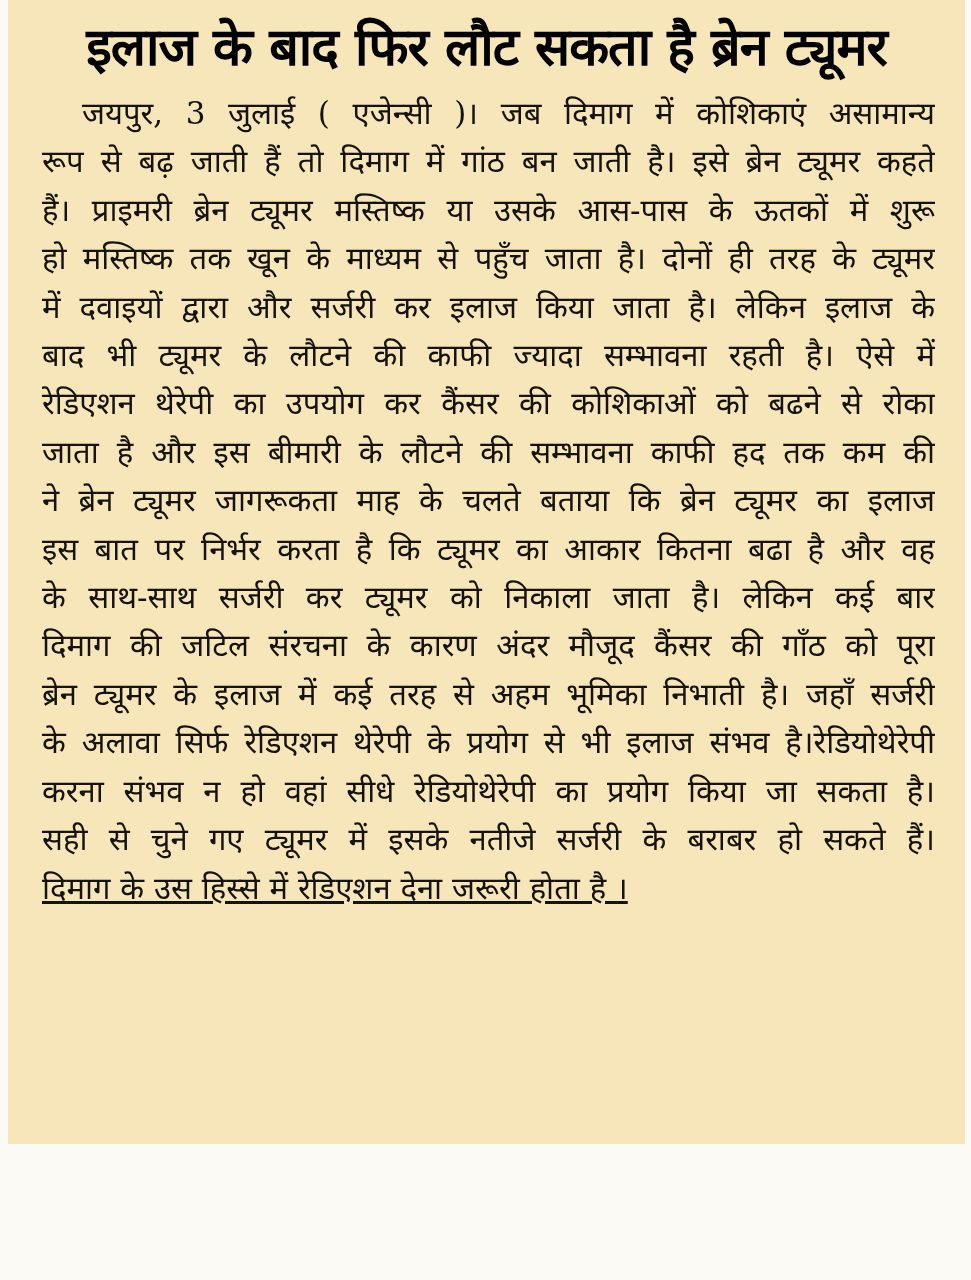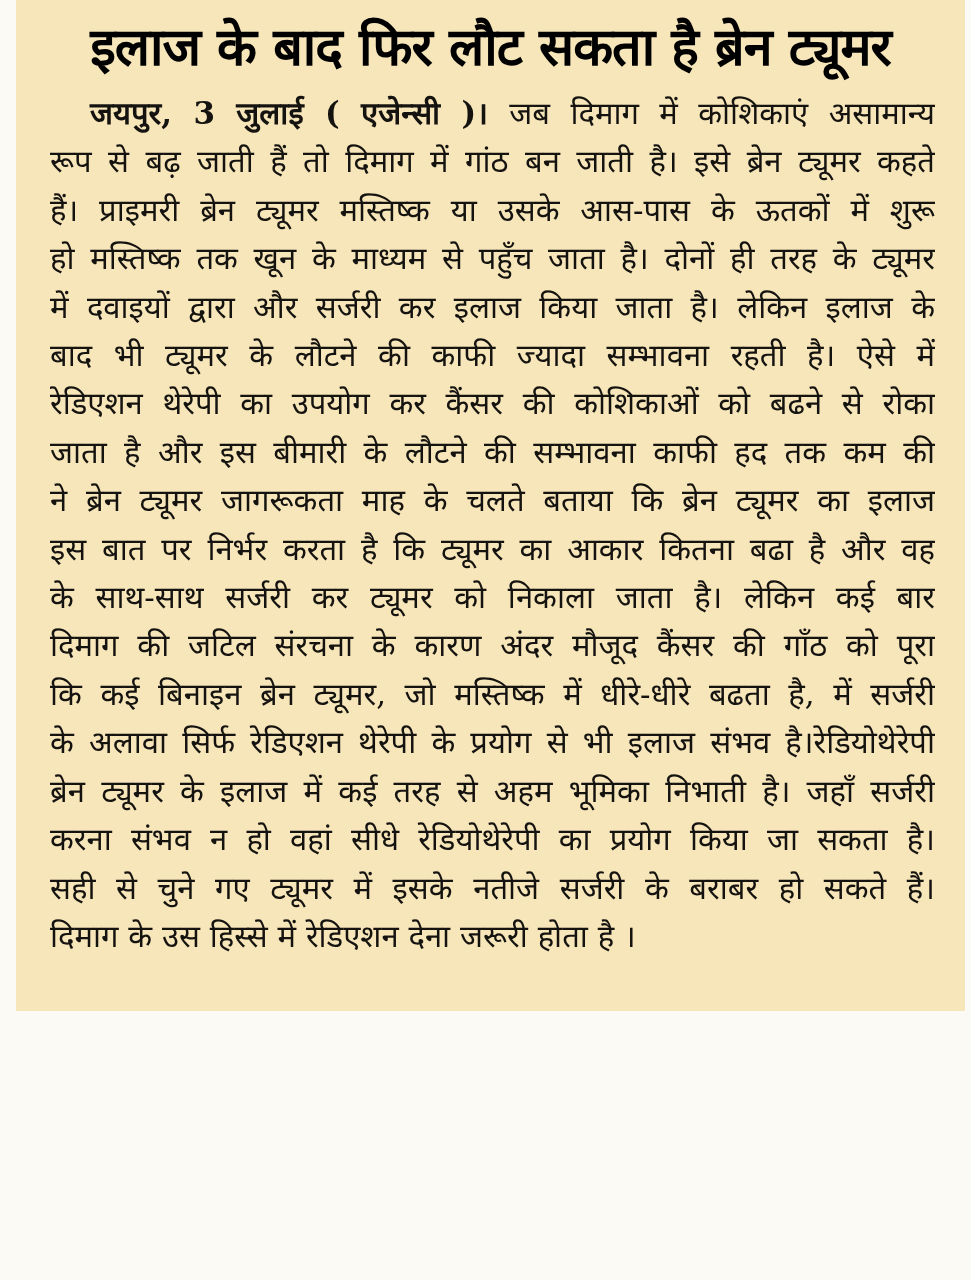--- a/index.html
+++ b/index.html
@@ -8,23 +8,23 @@
   }
   body {
     width: 971px;
     height: 1280px;
     background: var(--edge, #fbfaf5);
     font-family: "DejaVu Serif", "Liberation Serif", serif;
     overflow: hidden;
   }
   .paper {
     box-sizing: border-box;
-    margin-left: 16px;
+    margin-left: 8px;
     margin-right: 6px;
-    height: 1011px;
+    height: 1144px;
     background: var(--paper, #f7e6ba);
     color: var(--ink, #151310);
     overflow: hidden;
   }
   .headline {
     margin: 0;
     padding: 14px 20px 4px 20px;
     text-align: center;
     font-size: 52px;
     line-height: 1.25;
@@ -41,23 +41,24 @@
     text-align: justify;
     text-align-last: justify;
     white-space: nowrap;
     overflow: hidden;
   }
   .first-line {
     text-indent: 40px;
   }
   .last-line {
     text-align-last: left;
+    text-decoration: underline;
   }
   .dateline {
-    font-weight: 700;
+    font-weight: 400;
   }
 </style>
 </head>
 <body>
 
 <div class="paper">
   <h1 class="headline">इलाज के बाद फिर लौट सकता है ब्रेन ट्यूमर</h1>
 
   <div class="body-text">
     <div class="line first-line">
@@ -68,20 +69,19 @@
       <div class="line">हैं।  प्राइमरी ब्रेन ट्यूमर मस्तिष्क या उसके आस-पास के ऊतकों में शुरू</div>
       <div class="line">हो मस्तिष्क तक खून के माध्यम से पहुँच जाता है। दोनों ही तरह के ट्यूमर</div>
       <div class="line">में दवाइयों द्वारा और सर्जरी कर इलाज किया जाता है। लेकिन इलाज के</div>
       <div class="line">बाद भी ट्यूमर के लौटने की काफी ज्यादा सम्भावना रहती है। ऐसे में</div>
       <div class="line">रेडिएशन थेरेपी का उपयोग कर कैंसर की कोशिकाओं को बढने से रोका</div>
       <div class="line">जाता है और इस बीमारी के लौटने की सम्भावना काफी हद तक कम की</div>
       <div class="line">ने ब्रेन ट्यूमर जागरूकता माह के चलते बताया कि ब्रेन ट्यूमर का इलाज</div>
       <div class="line">इस बात पर निर्भर करता है कि ट्यूमर का आकार  कितना बढा है और वह</div>
       <div class="line">के साथ-साथ सर्जरी कर ट्यूमर को निकाला जाता है। लेकिन कई बार</div>
       <div class="line">दिमाग की जटिल संरचना के कारण अंदर मौजूद कैंसर की गाँठ को पूरा</div>
-      <div class="line">कि कई बिनाइन ब्रेन ट्यूमर, जो मस्तिष्क में धीरे-धीरे बढता है, में सर्जरी</div>
+      <div class="line">ब्रेन ट्यूमर के इलाज में कई तरह से अहम भूमिका निभाती है। जहाँ सर्जरी</div>
       <div class="line">के अलावा सिर्फ रेडिएशन थेरेपी के प्रयोग से भी इलाज संभव है।रेडियोथेरेपी</div>
-      <div class="line">ब्रेन ट्यूमर के इलाज में कई तरह से अहम भूमिका निभाती है। जहाँ सर्जरी</div>
       <div class="line">करना संभव न हो वहां सीधे रेडियोथेरेपी का प्रयोग किया जा सकता है।</div>
       <div class="line">सही से चुने गए ट्यूमर में इसके नतीजे सर्जरी के बराबर हो सकते हैं।</div>
       <div class="line last-line">दिमाग के उस हिस्से में रेडिएशन देना जरूरी होता है ।</div>
     </div>
 </div>
 
 </body></html>

